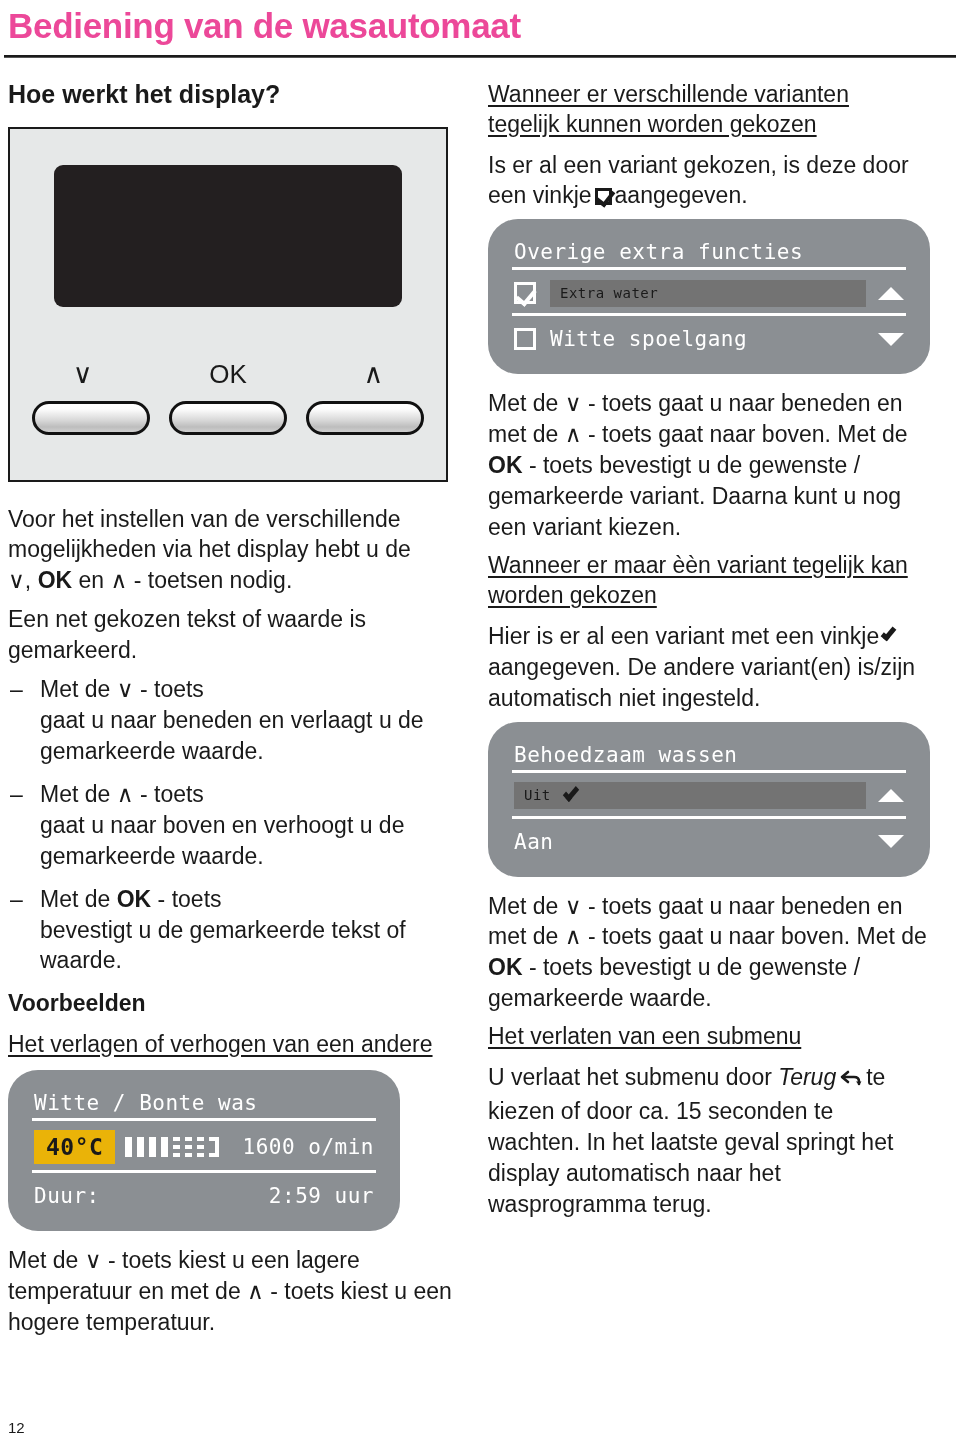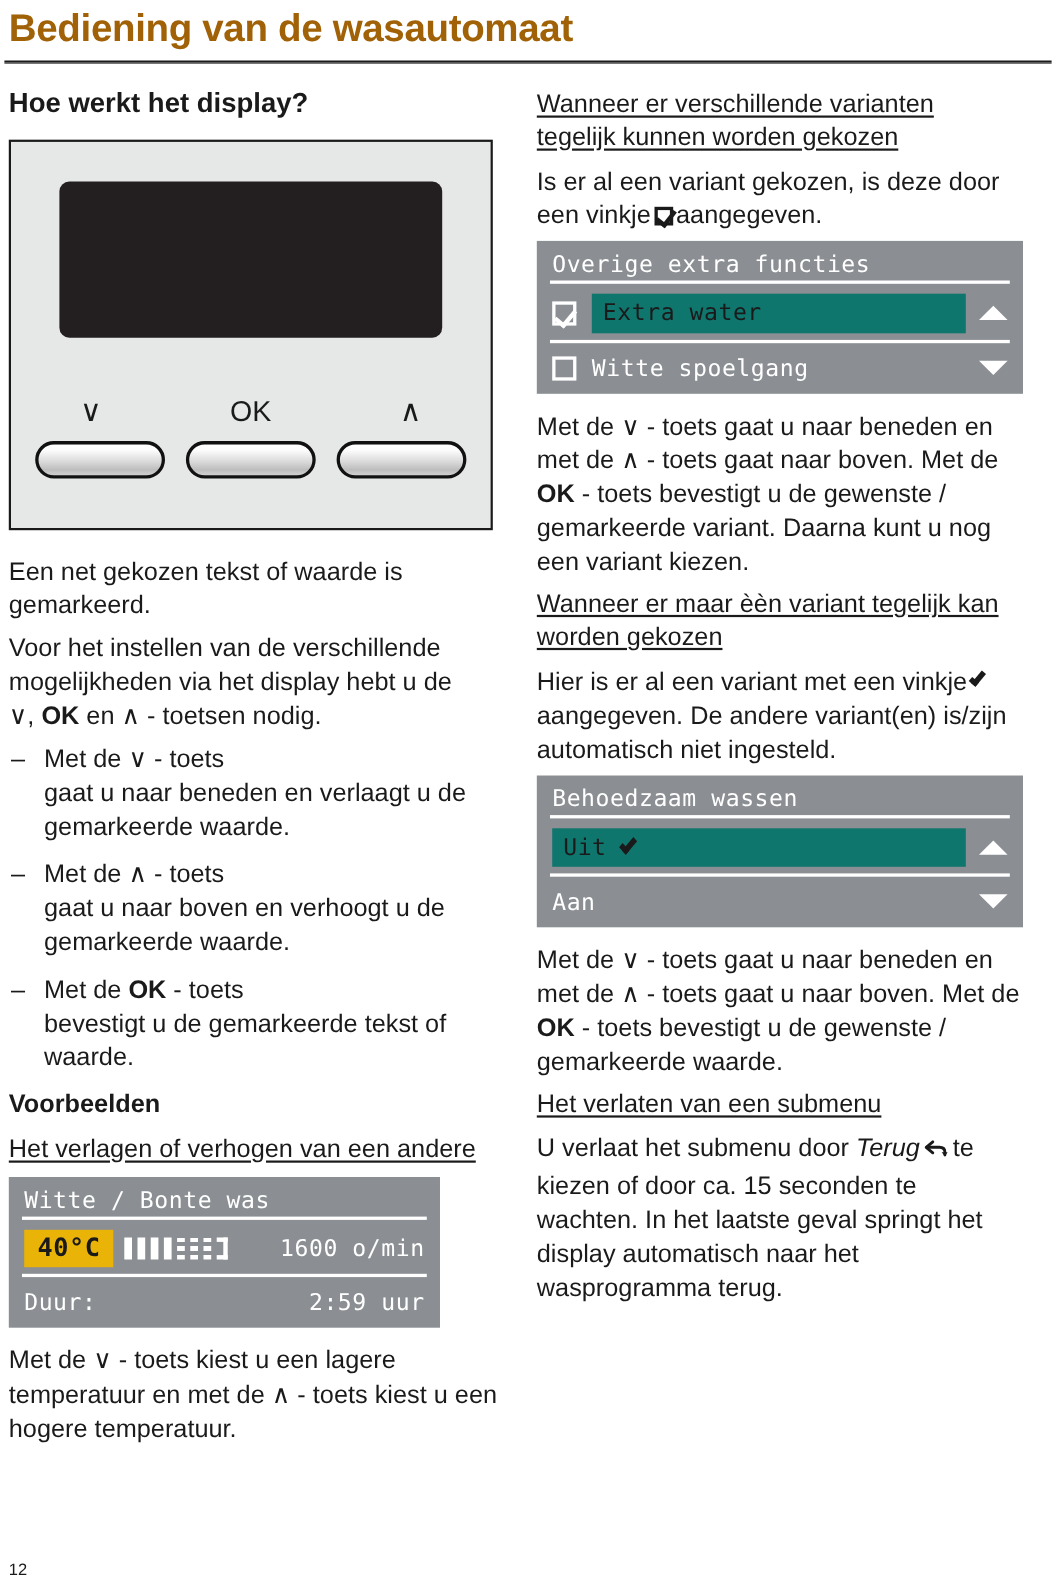--- a/index.html
+++ b/index.html
@@ -21,21 +21,21 @@
     padding: 0;
   }
 
   
   .doc-title {
     font-size: 35px;
     font-weight: bold;
     letter-spacing: -0.3px;
     line-height: 1.05;
     margin: 8px 0 0 8px;
-    color: #a16207;
+    color: #ec4899;
   }
   .title-rule {
     margin: 10px 4px 0 4px;
     height: 3px;
     border-top: 2px solid #1a1a1a;
     border-bottom: 1px solid #555;
     background: transparent;
   }
 
   
@@ -150,23 +150,24 @@
     border: 3px solid #111;
     border-radius: 17px;
     background: linear-gradient(to bottom, #ffffff 0%, #fdfdfd 18%, #d8d8d8 58%, #bdbdbd 82%, #cfcfcf 100%);
   }
 
   
   .lcd {
     background: #8b8f93;
     font-family: "DejaVu Sans Mono", monospace;
     color: #ffffff;
-    padding: 0;
+    padding: 12px;
     position: relative;
     margin: 4px 0 14px 0;
+    border-radius: 30px;
   }
   .lcd-title {
     font-size: 21px;
     letter-spacing: 0.5px;
     padding: 9px 14px 6px 14px;
     position: relative;
   }
   .lcd-title::after {
     content: "";
     position: absolute;
@@ -201,25 +202,25 @@
   .lcd-cb.checked::after {
     content: "";
     position: absolute;
     left: 3px; top: 1px;
     width: 8px; height: 15px;
     border: solid #ffffff;
     border-width: 0 4px 4px 0;
     transform: rotate(40deg);
   }
   .lcd-field {
-    background: #0f766e;
+    background: #737373;
     color: #1a1a1a;
     padding: 5px 10px;
     flex: 1 1 auto;
-    font-size: 21px;
+    font-size: 14px;
     line-height: 1.2;
     display: flex;
     align-items: center;
     gap: 8px;
   }
   .lcd-plain {
     flex: 1 1 auto;
     color: #ffffff;
   }
   .lcd-arrow {
@@ -341,26 +342,26 @@
           <span class="ok-lbl">OK</span>
           <span>∧</span>
         </div>
         <div class="panel-buttons">
           <div class="pill"></div>
           <div class="pill"></div>
           <div class="pill"></div>
         </div>
       </div>
 
-      <p class="body">Een net gekozen tekst of waarde is gemarkeerd.</p>
-
       <p class="body"><span>Voor het instellen van de verschillende mogelijkheden via het display hebt u de</span>
         <span>∨</span><span>,&nbsp;<b>OK</b> en</span>
         <span>∧</span>
         <span>- toetsen nodig.</span></p>
+
+      <p class="body">Een net gekozen tekst of waarde is gemarkeerd.</p>
 
       <ul class="dash-list">
         <li>
           <span class="dash">–</span>
           <span>Met de</span>
           <span>∨</span>
           <span>- toets</span><br>
           <span>gaat u naar beneden en verlaagt u de gemarkeerde waarde.</span>
         </li>
         <li>

